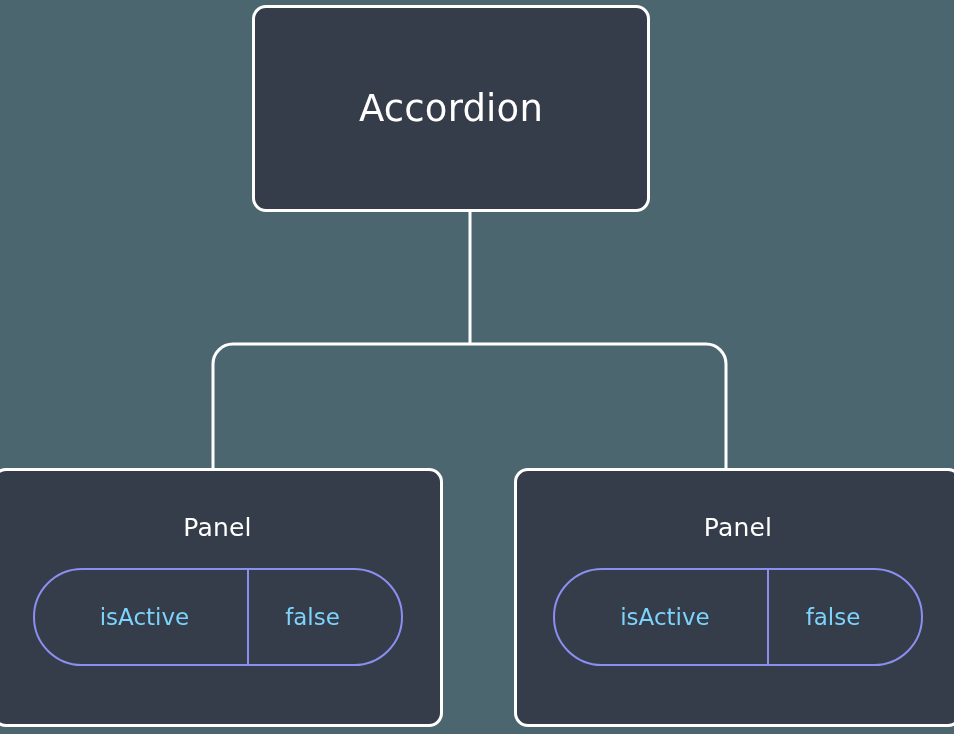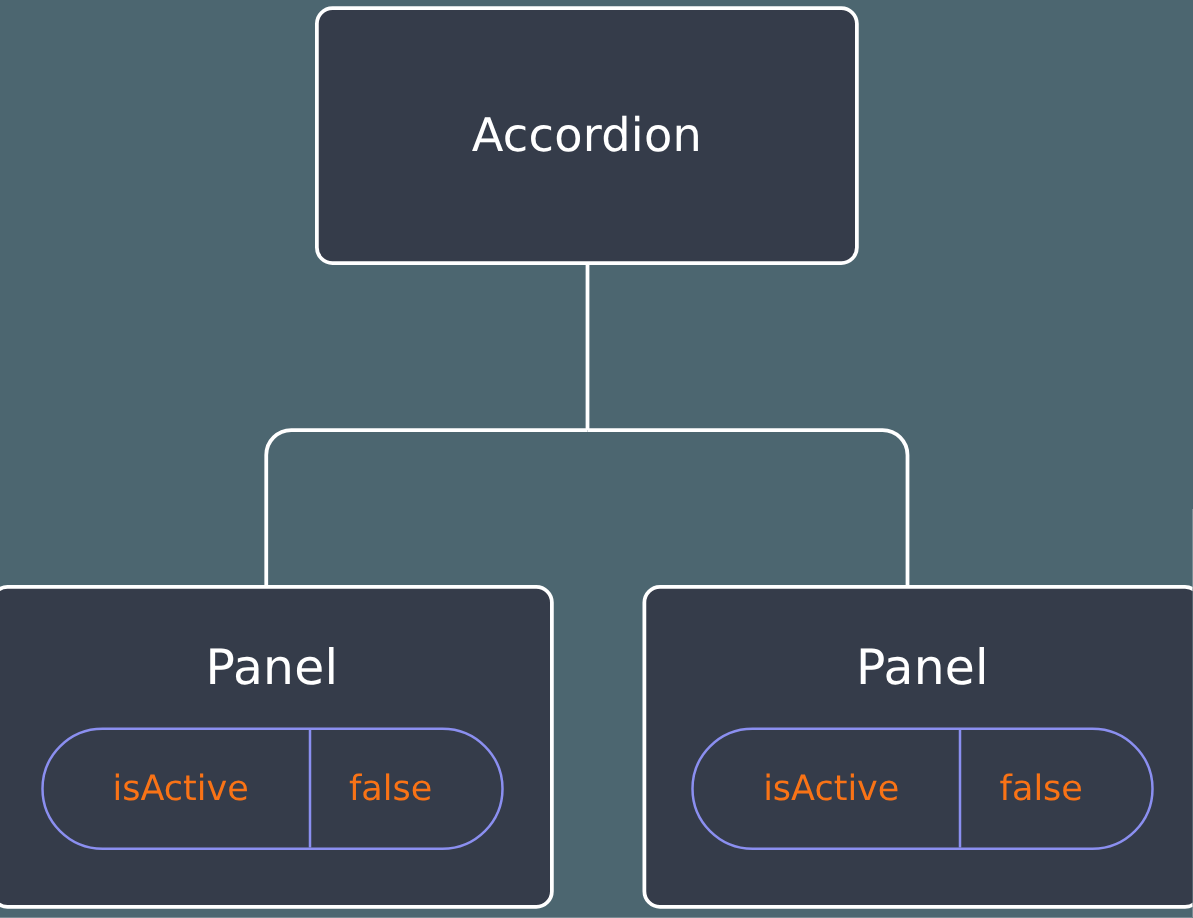--- a/index.html
+++ b/index.html
@@ -40,21 +40,21 @@
     border: 3px solid #ffffff;
     border-radius: 14px;
     display: flex;
     flex-direction: column;
     align-items: center;
   }
 
   #node-accordion {
     left: 252px;
     top: 5px;
-    width: 435px;
+    width: 398px;
     height: 207px;
     justify-content: center;
   }
 
   
   #node-panel-0 {
     left: -8px;
     top: 468px;
     width: 451px;
     height: 259px;
@@ -78,42 +78,42 @@
     letter-spacing: 0.2px;
     line-height: 1;
     white-space: nowrap;
   }
 
   #node-accordion .node-title {
     font-size: 37px;
   }
 
   .panel-node .node-title {
-    font-size: 39px;
+    font-size: 25px;
   }
 
   
   .state-badge {
     margin-top: 28px;
     height: 98px;
     box-sizing: border-box;
     display: flex;
     align-items: stretch;
     border: 2px solid #8b8ff0;
     border-radius: 49px;
     background: transparent;
   }
 
   .badge-key,
   .badge-value {
     display: flex;
     align-items: center;
     justify-content: center;
-    color: #f97316;
-    font-size: 28px;
+    color: #7dd3fc;
+    font-size: 23px;
     line-height: 1;
     white-space: nowrap;
     box-sizing: border-box;
   }
 
   .badge-key {
     width: 212px;
     padding-left: 8px;
   }
 

